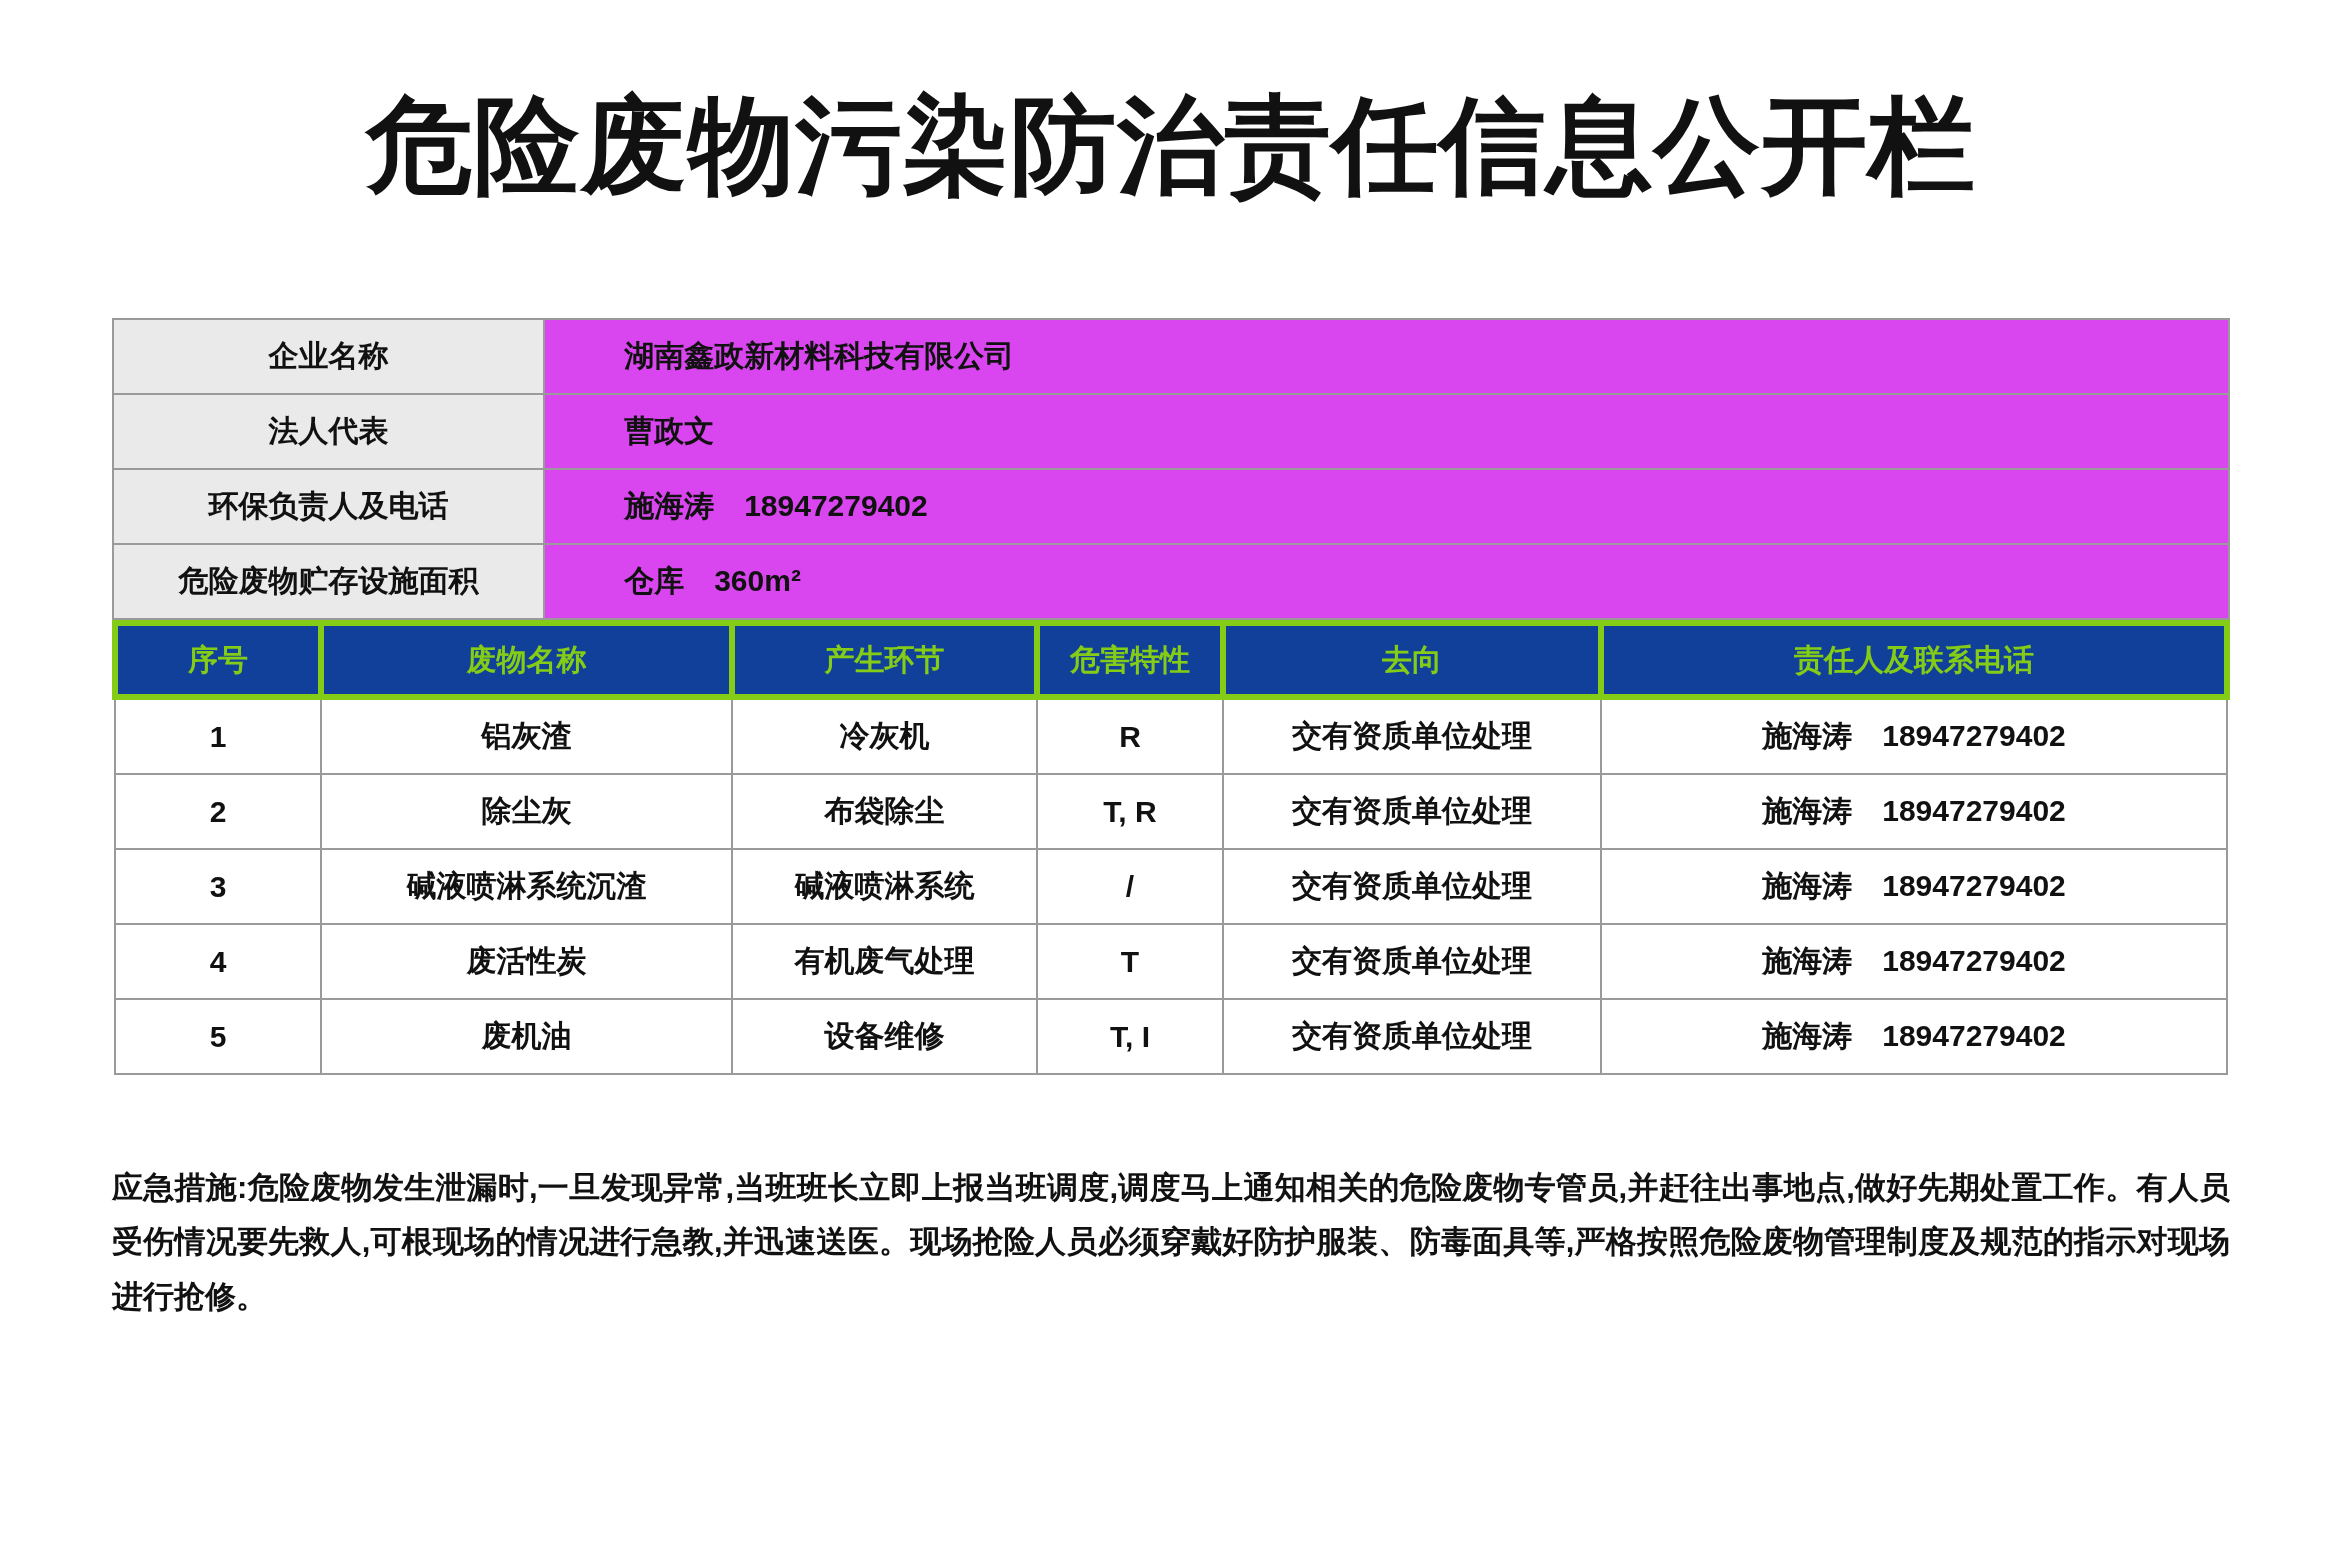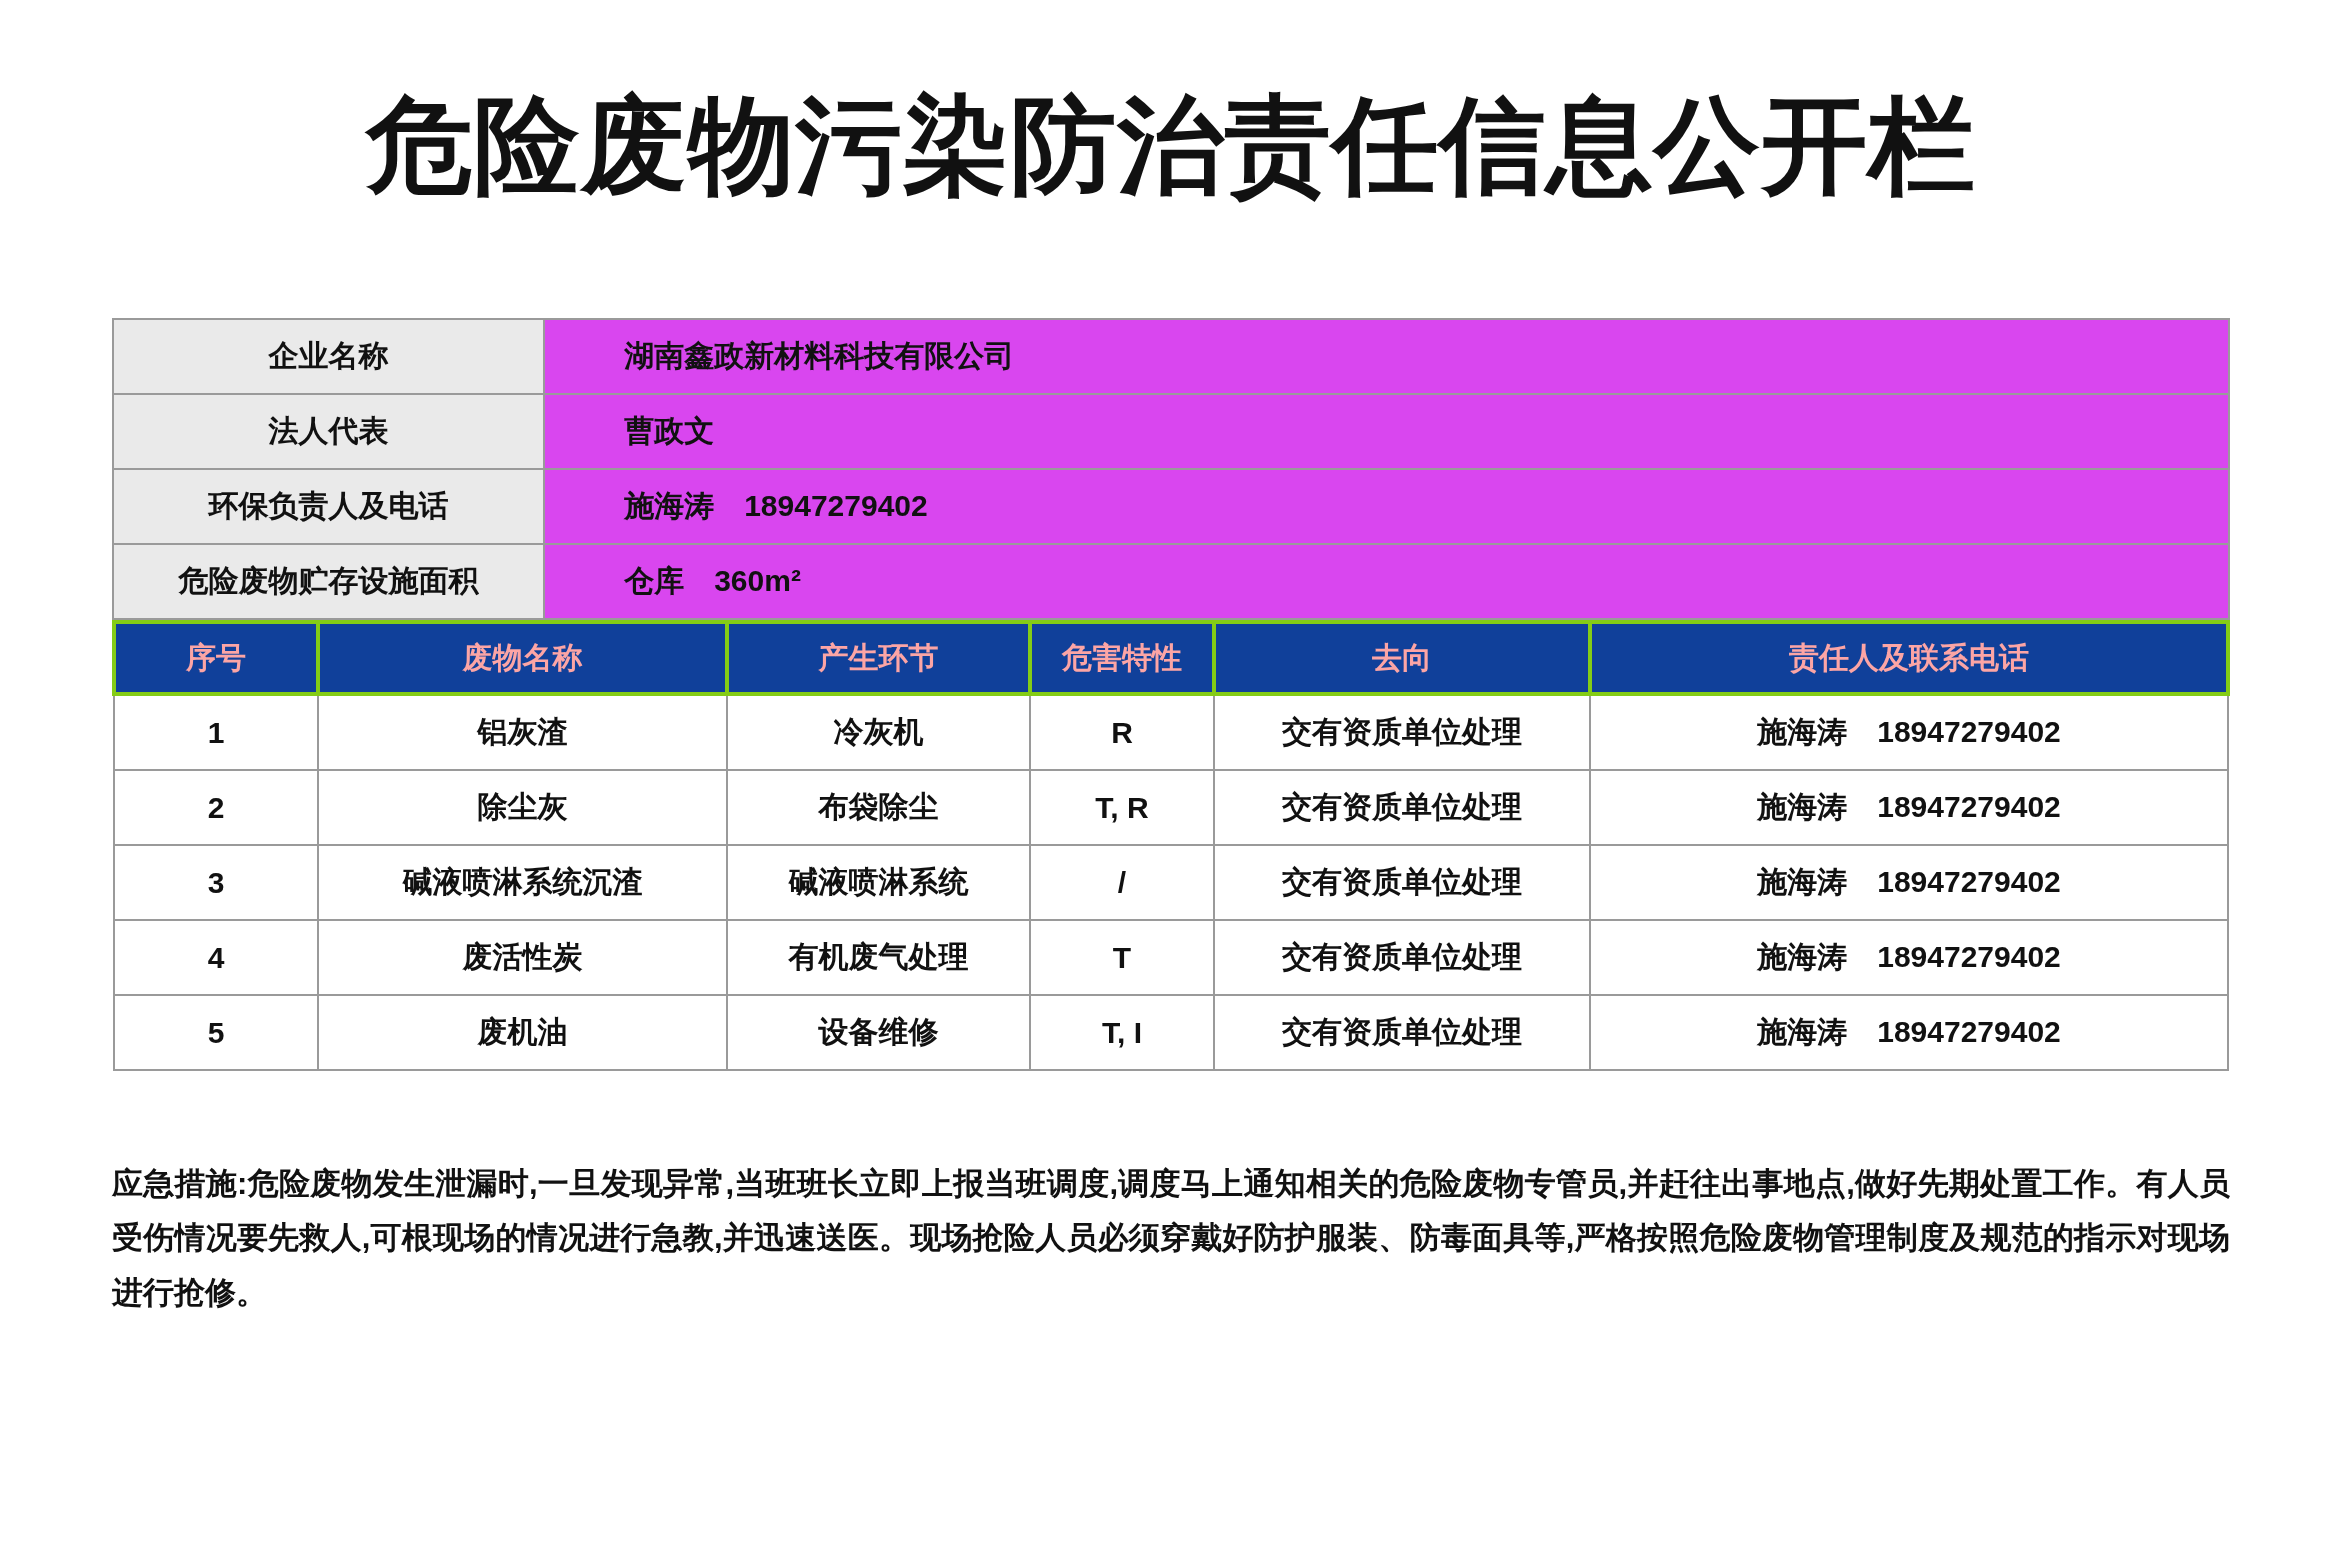--- a/index.html
+++ b/index.html
@@ -60,25 +60,25 @@
   }
 
   table.waste {
     width: 100%;
     border-collapse: collapse;
     table-layout: fixed;
     margin-top: 0;
   }
   table.waste th {
     background: #10409a;
-    color: #fca5a5;
+    color: #84cc16;
     font-size: 30px;
     font-weight: 700;
     height: 66px;
-    border: 4px solid #84cc16;
+    border: 6px solid #84cc16;
     text-align: center;
     vertical-align: middle;
   }
   table.waste td {
     border: 2px solid #9a9a9a;
     height: 71px;
     font-size: 30px;
     font-weight: 700;
     text-align: center;
     vertical-align: middle;

